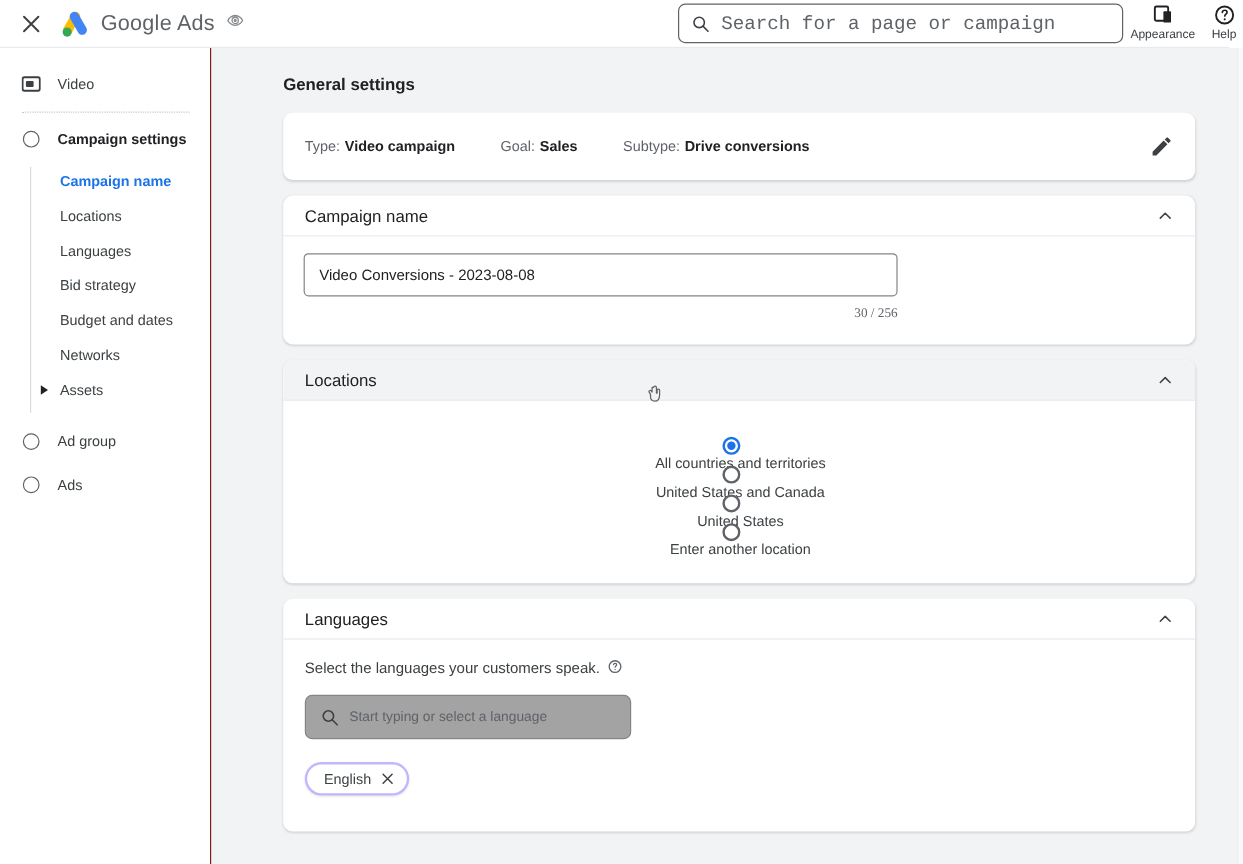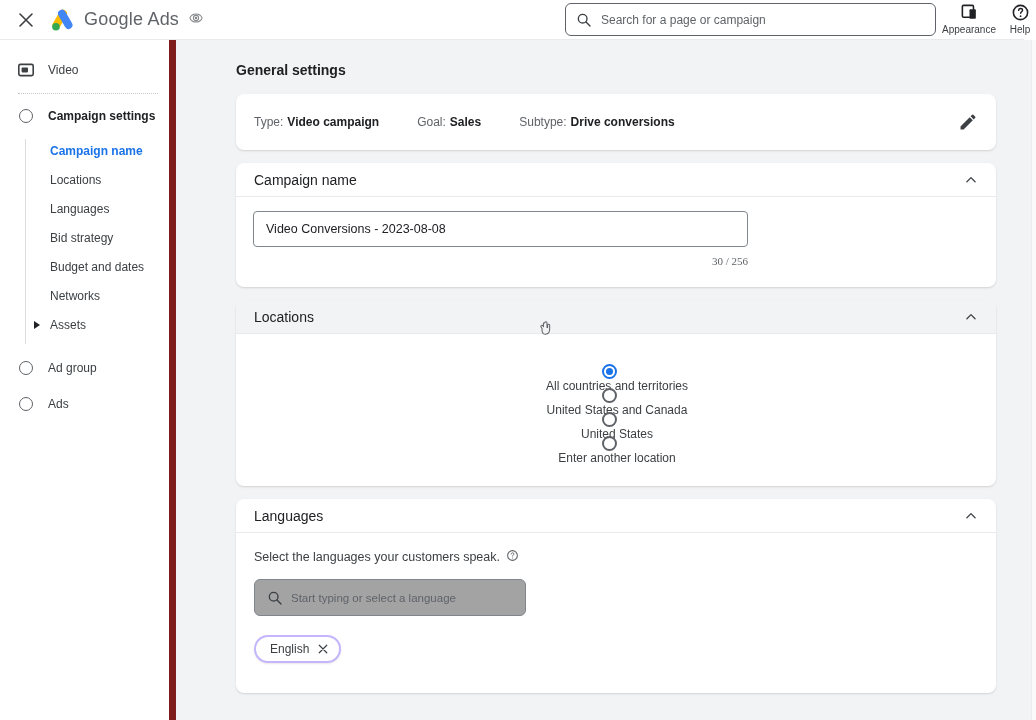--- a/index.html
+++ b/index.html
@@ -8,32 +8,32 @@
 
   
   .topbar { position:absolute; left:0; top:0; width:1024px; height:40px; background:#fff;
             border-bottom:1px solid #e8eaed; display:flex; align-items:center; z-index:30; }
   .close-x { width:18px; height:18px; margin-left:17px; cursor:pointer; display:flex; align-items:center; justify-content:center; }
   .logo { margin-left:14px; display:flex; align-items:center; }
   .brand-text { margin-left:8px; font-size:18px; color:#5f6368; letter-spacing:.2px; }
   .eye { margin-left:10px; opacity:.75; }
   .searchbox { position:absolute; left:565px; top:3px; width:371px; height:33px; border:1.5px solid #5f6368;
                border-radius:6px; background:#fff; display:flex; align-items:center; padding:0 10px; }
-  .searchbox input { border:none; outline:none; flex:1; font-size:12px; color:#3c4043; margin-left:9px;
-                     font-family:Liberation Sans, sans-serif; background:transparent; }
+  .searchbox input { border:none; outline:none; flex:1; font-size:16px; color:#3c4043; margin-left:9px;
+                     font-family:Liberation Mono, monospace; background:transparent; }
   .searchbox input::placeholder { color:#5f6368; }
   .top-action { position:absolute; top:2px; text-align:center; cursor:pointer; }
   .top-action .ta-label { font-size:10px; color:#3c4043; margin-top:1px; }
   .ta-appearance { left:938px; width:62px; }
   .ta-help { left:1000px; width:40px; }
   .ta-icon { height:21px; display:flex; justify-content:center; align-items:center; }
 
   
   .sidebar { position:absolute; left:0; top:40px; width:176px; bottom:0; background:#fff;
-             border-right:7px solid #7f1d1d; padding-top:18px; z-index:10; }
+             border-right:1px solid #7f1d1d; padding-top:18px; z-index:10; }
   .side-row { display:flex; align-items:center; height:24px; padding-left:18px; font-size:12px; color:#3c4043; cursor:pointer; position:relative; }
   .side-row .s-icon { width:16px; height:16px; margin-right:14px; display:flex; align-items:center; justify-content:center; flex:0 0 auto; }
   .dotted-div { border-top:1px dotted #c6c8ca; margin:11px 0 10px 18px; width:140px; }
   .step-title { font-weight:bold; color:#202124; }
   .sub-list { position:relative; margin-top:9px; }
   .sub-item { display:block; padding-left:50px; font-size:12px; color:#3c4043; height:29px; line-height:29px; cursor:pointer; }
   .sub-item.active { color:#1a73e8; font-weight:bold; }
   .sub-item.assets { padding-left:50px; position:relative; }
   .tri { position:absolute; left:34px; top:10px; width:0; height:0; border-left:6px solid #202124;
          border-top:4px solid transparent; border-bottom:4px solid transparent; }

